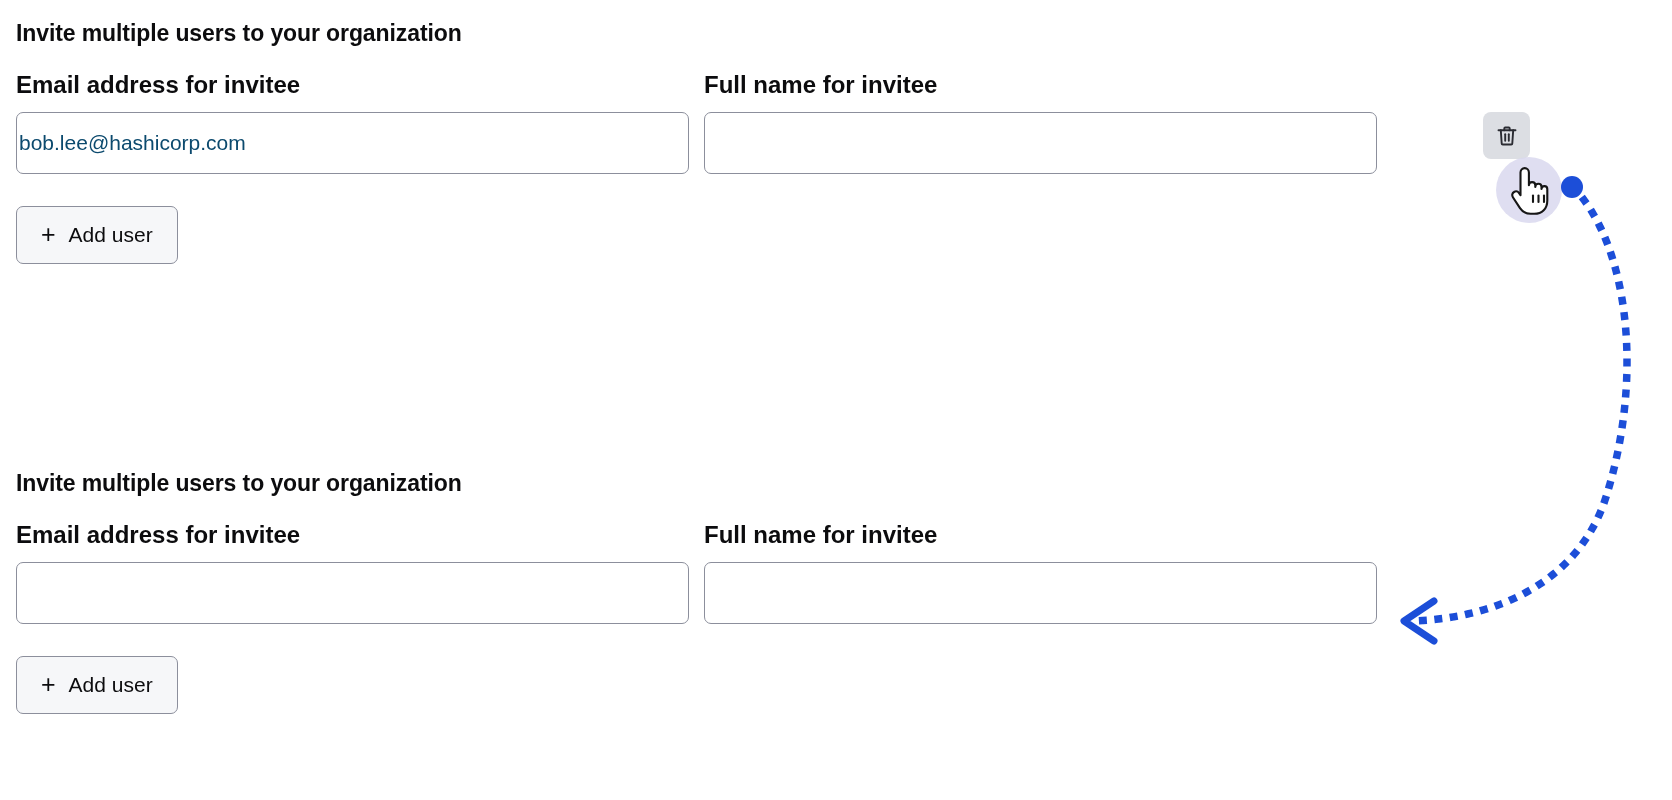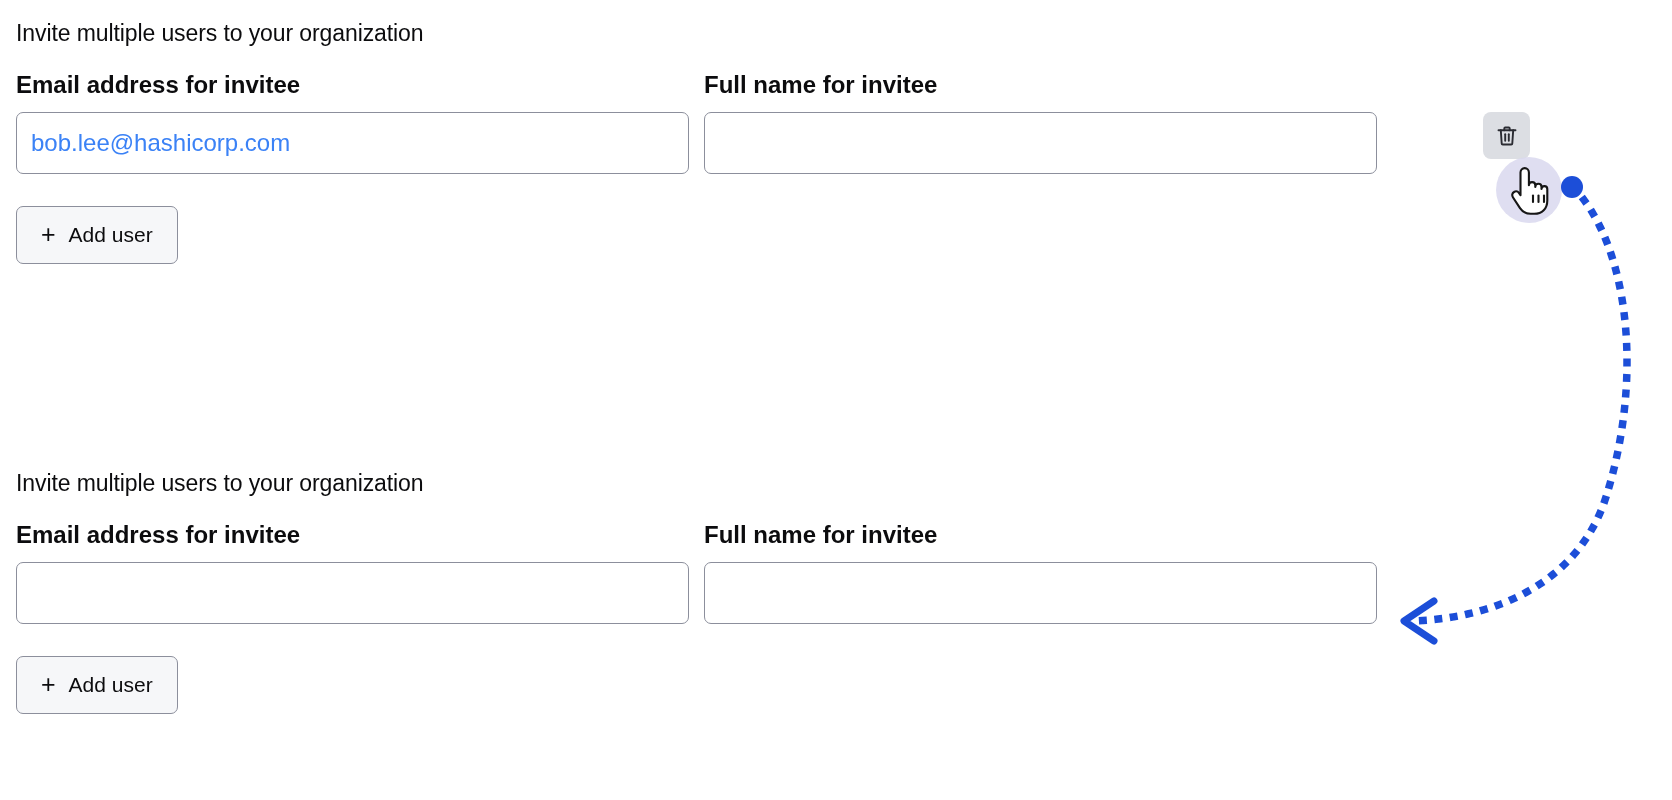--- a/index.html
+++ b/index.html
@@ -26,21 +26,21 @@
   
   .form-section {
     position: absolute;
     left: 16px;
   }
   .form-section.top    { top: 18px; }
   .form-section.bottom { top: 468px; }
 
   .section-heading {
     font-size: 23px;
-    font-weight: 400;
+    font-weight: 700;
     letter-spacing: -0.1px;
     line-height: 30px;
     color: #0c0c0e;
     margin: 0 0 24px 0;
     white-space: nowrap;
   }
 
   .field-row {
     position: relative;
     width: 1500px;
@@ -61,25 +61,25 @@
     line-height: 26px;
     color: #0c0c0e;
     margin: 0 0 14px 0;
     white-space: nowrap;
   }
 
   .text-input {
     display: block;
     width: 100%;
     height: 62px;
-    padding: 0 14px;
+    padding: 0 2px;
     font-family: "Liberation Sans", sans-serif;
-    font-size: 24px;
+    font-size: 21px;
     line-height: 62px;
-    color: #3b82f6;
+    color: #0c4a6e;
     background: #ffffff;
     border: 1.6px solid #8c8f9c;
     border-radius: 7px;
     outline: none;
   }
   .text-input::placeholder { color: #a0a3ae; }
 
   
   .delete-btn {
     position: absolute;

